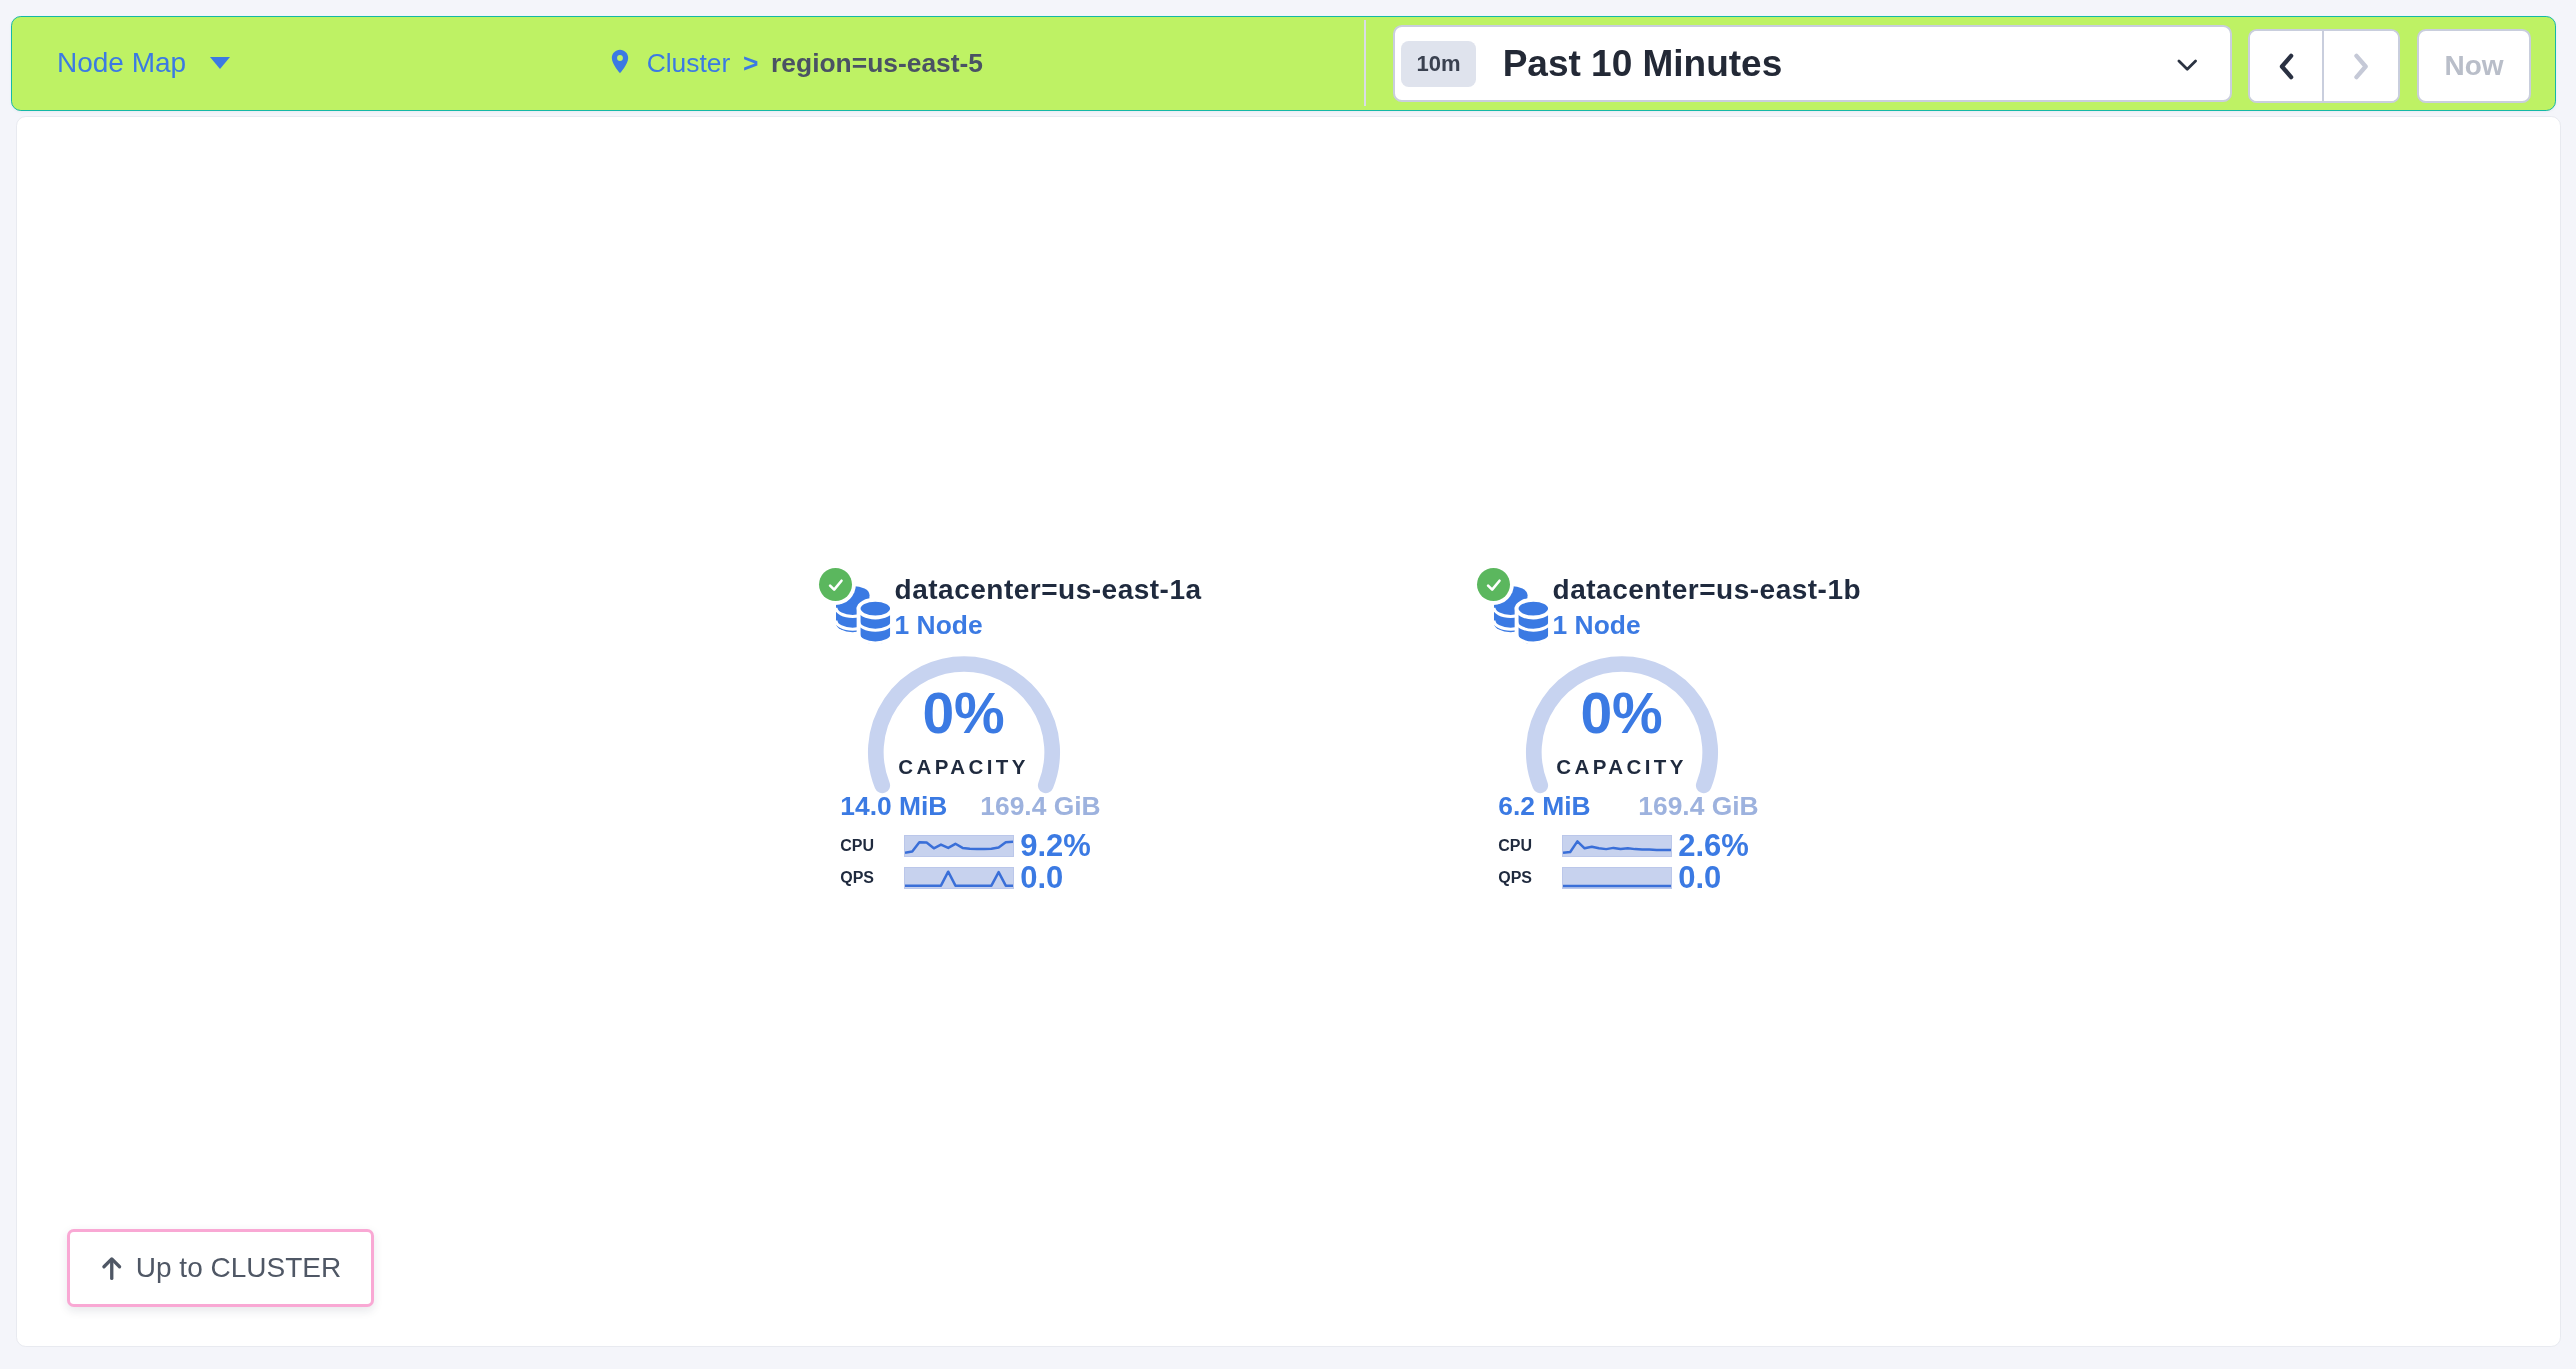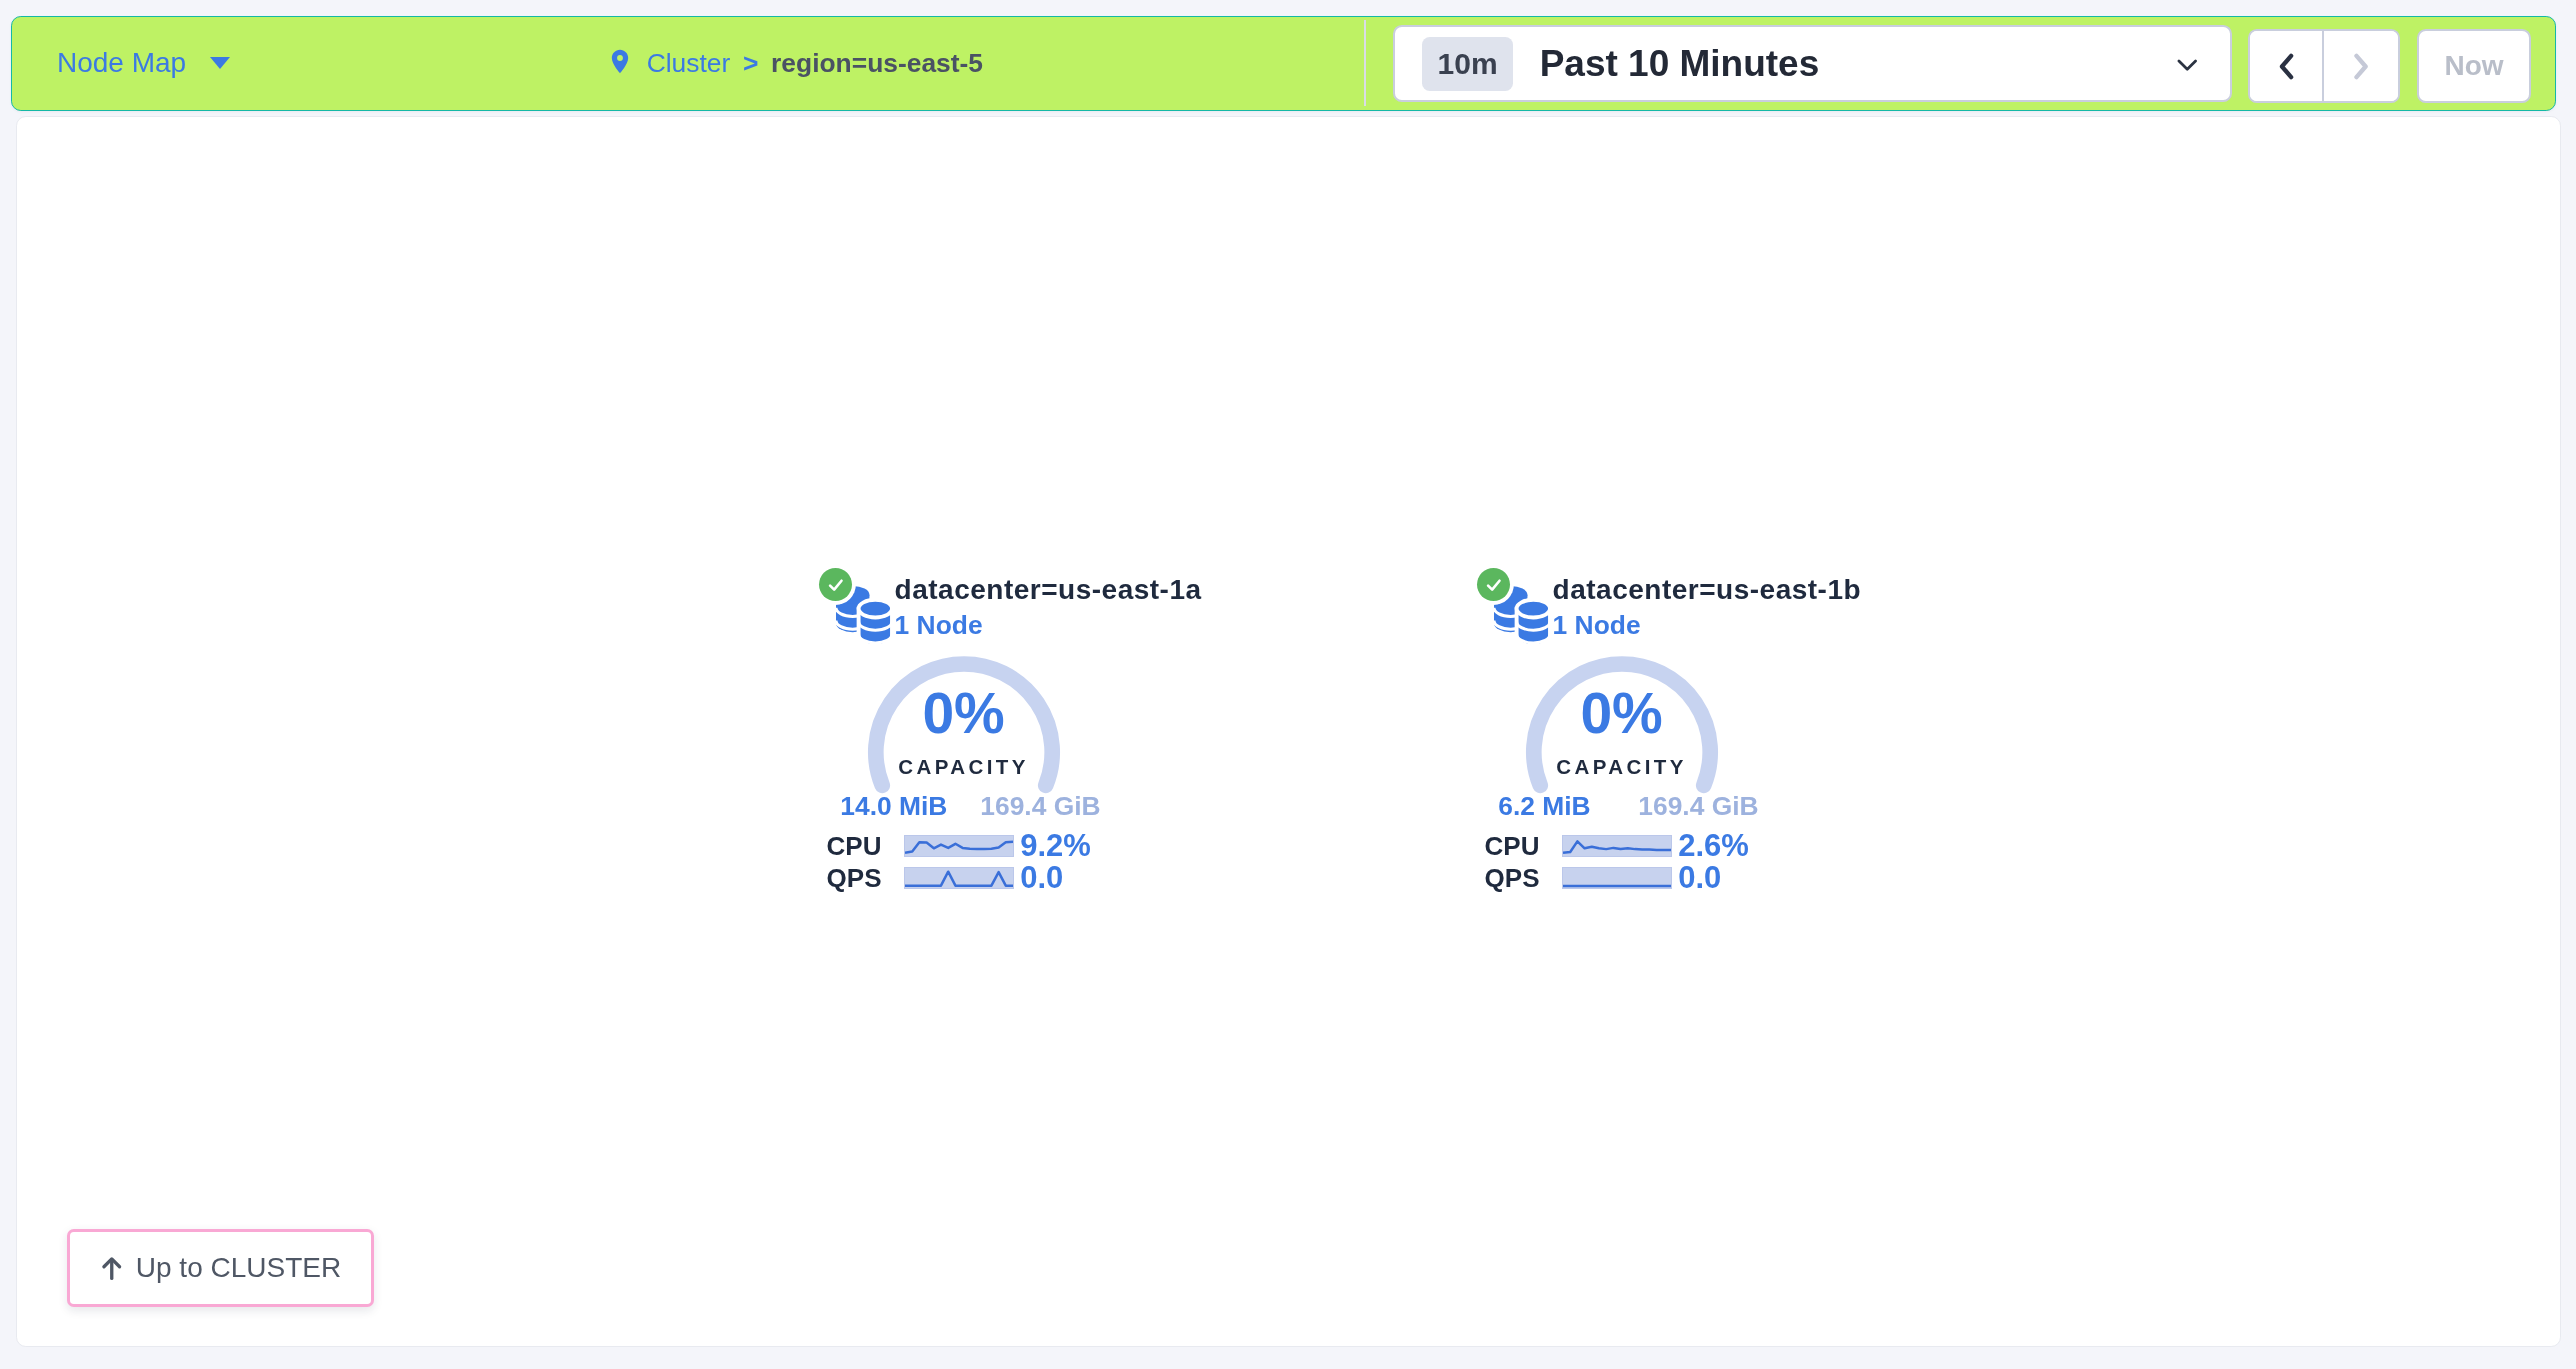--- a/index.html
+++ b/index.html
@@ -70,25 +70,25 @@
     position: absolute;
     left: 1381px; top: 8.8px;
     width: 839px; height: 77px;
     background: #fff;
     border: 2px solid #C9CEDE;
     border-radius: 8.8px;
     display: flex; align-items: center;
     cursor: pointer;
   }
   .time-badge {
-    margin-left: 27px;
+    margin-left: 6px;
     background: #DFE3ED;
     border-radius: 7.8px;
     padding: 9.8px 15.6px;
-    font-size: 30px; font-weight: 700;
+    font-size: 22px; font-weight: 700;
     color: #3A4150;
   }
   .time-label {
     margin-left: 26.4px;
     font-size: 37px; font-weight: 600;
     color: #232936;
   }
   .time-chevron { position: absolute; right: 33px; top: 32px; }
 
   .navgroup {
@@ -192,22 +192,22 @@
   .cap-used { color: var(--accent); }
   .cap-total { color: var(--dim-blue); }
 
   .metric {
     position: absolute; left: 0; right: 0;
     display: flex; align-items: center;
   }
   .metric.cpu { top: 260px; }
   .metric.qps { top: 292px; }
   .mlabel {
-    width: 61px; text-align: left;
-    font-size: 26px; font-weight: 700;
+    width: 61px; text-align: center;
+    font-size: 16px; font-weight: 700;
     color: var(--navy);
   }
   .spark {
     margin-left: 16.6px;
     width: 110px; height: 22.5px;
     background: var(--spark-bg);
     border: 1px solid #BBC7EA;
   }
   .spark svg { display: block; width: 100%; height: 100%; }
   .spark polyline {

